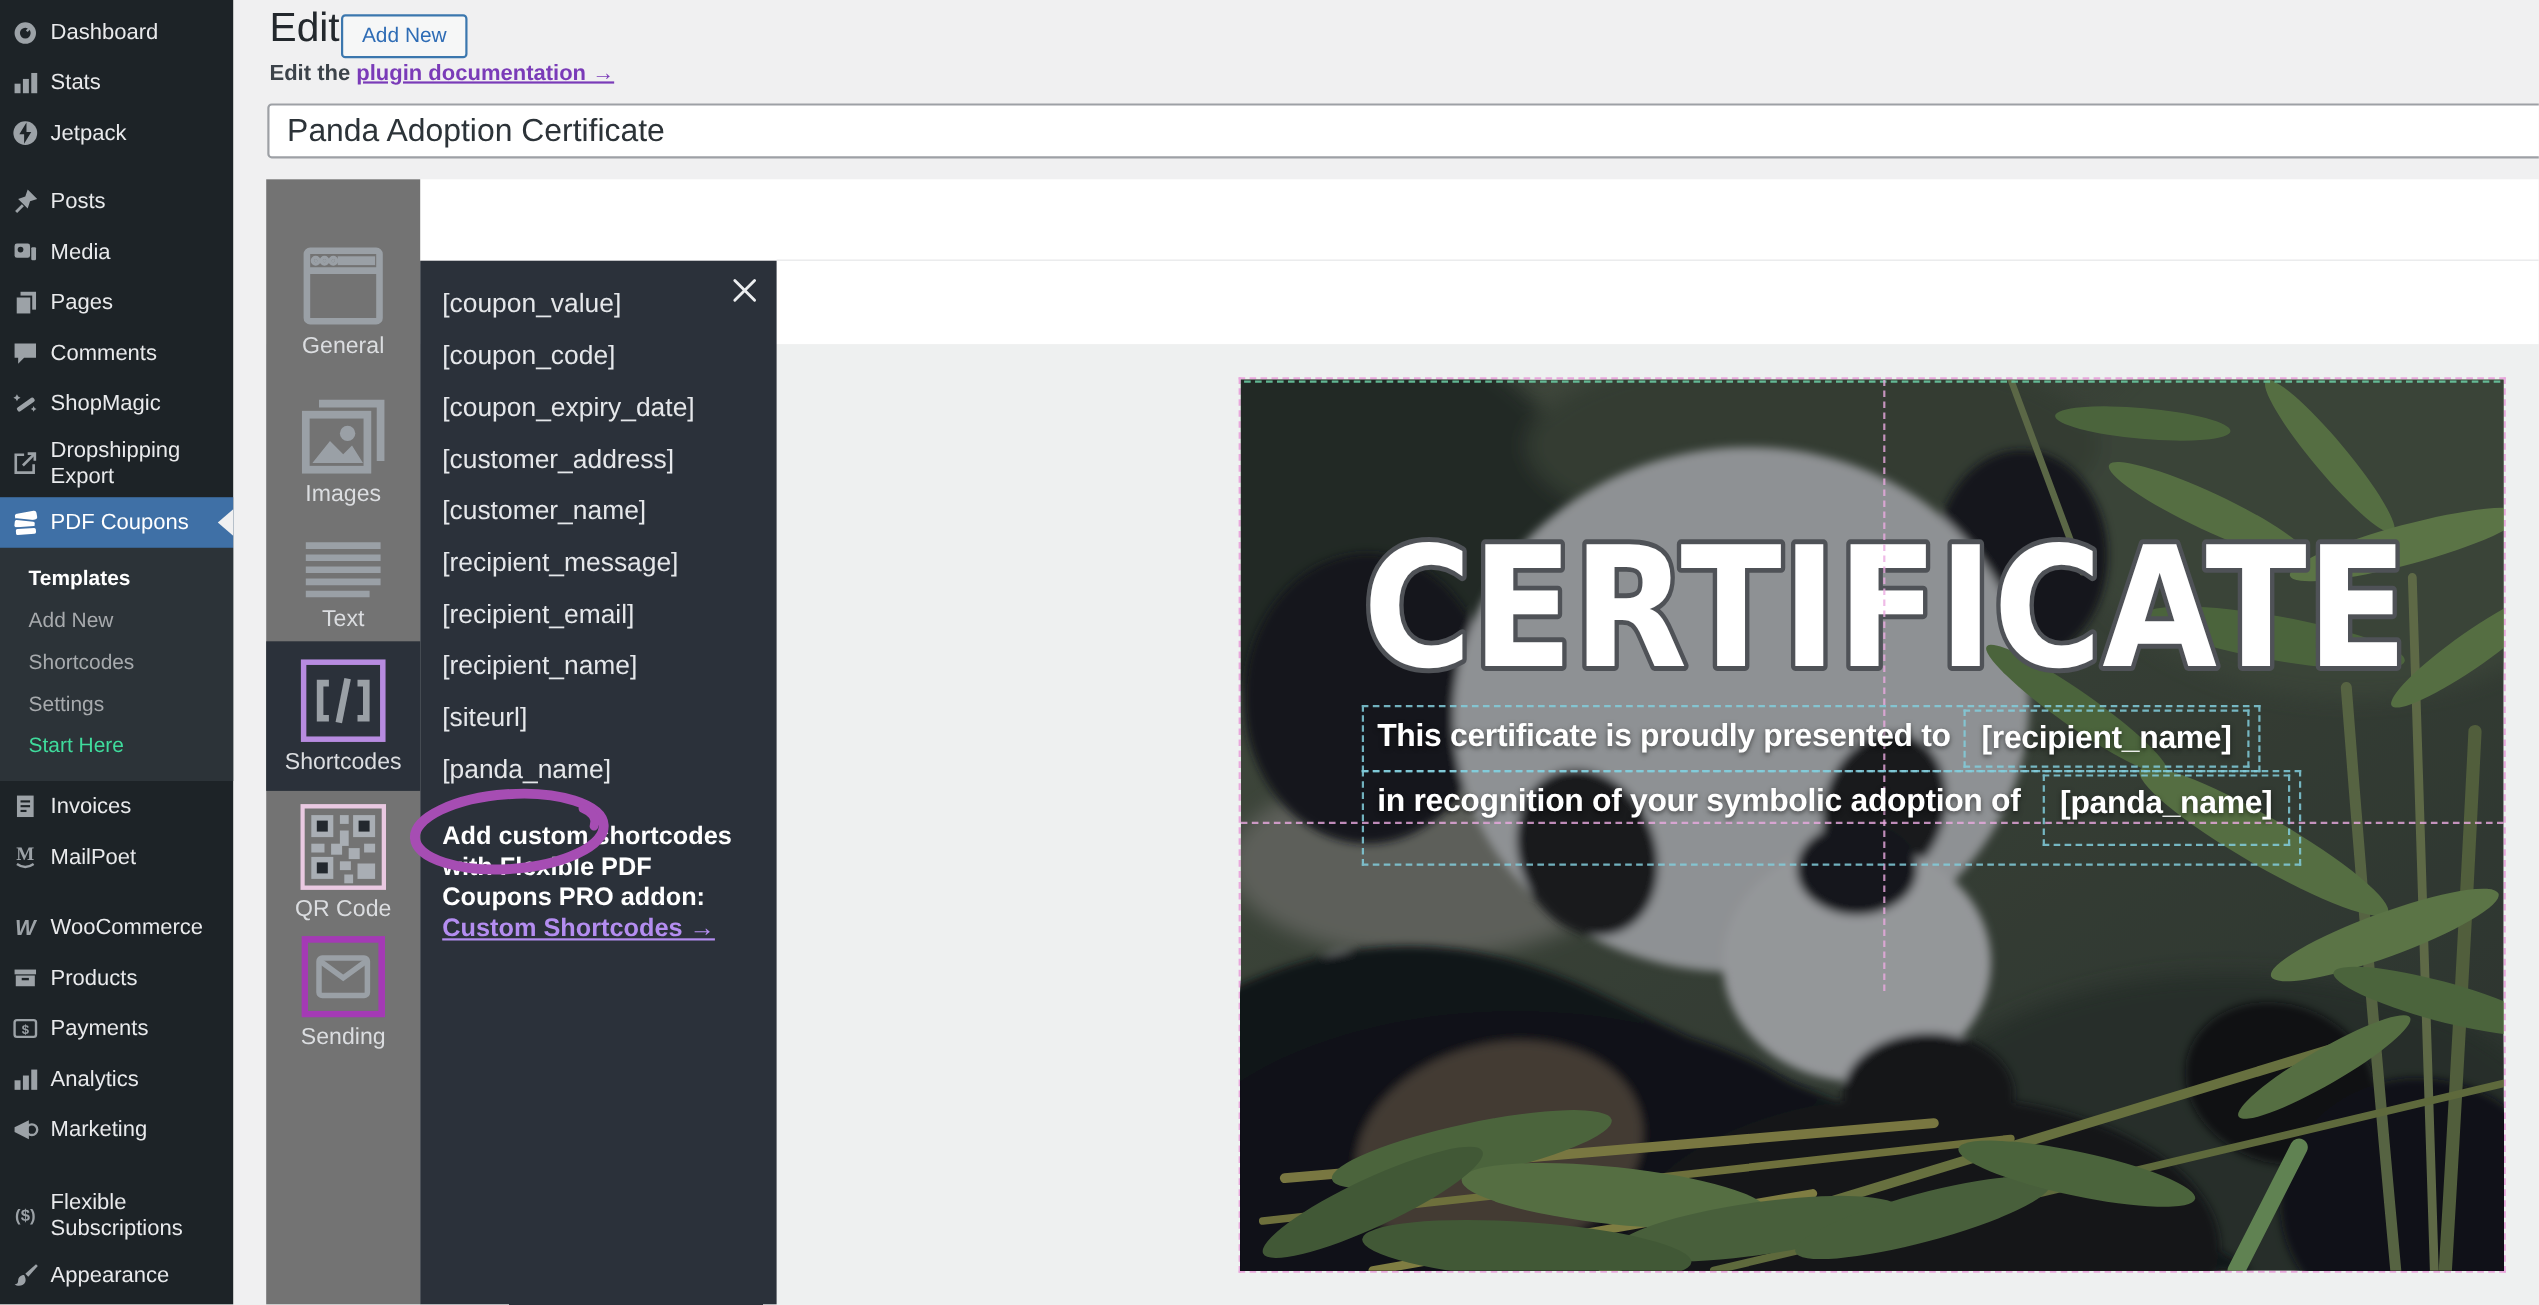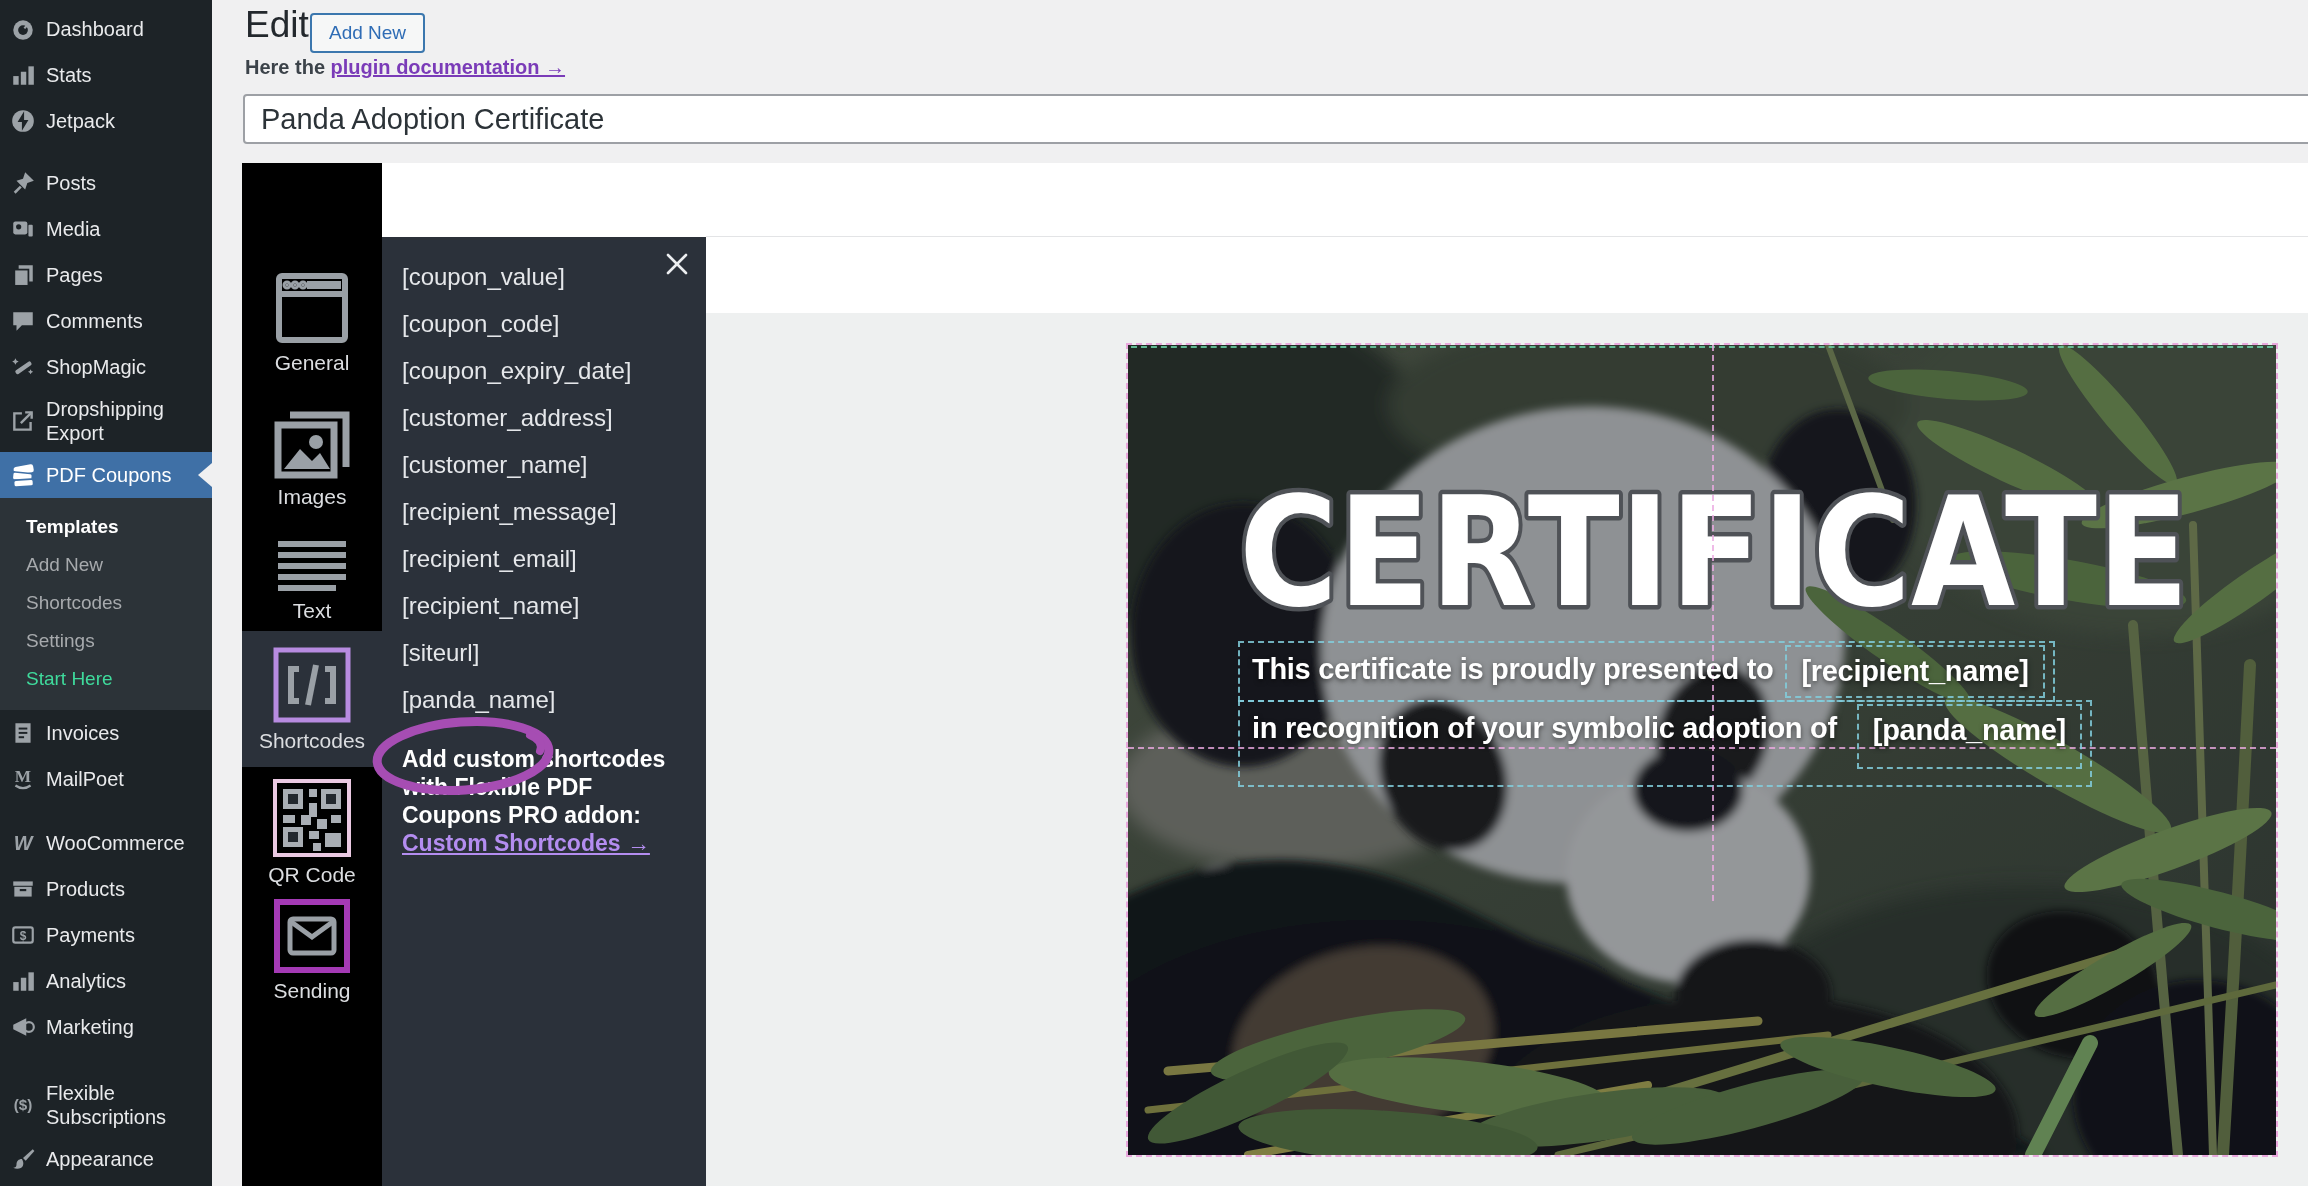--- a/index.html
+++ b/index.html
@@ -44,21 +44,21 @@
   
   .white-band { position:absolute; left:242px; top:163px; width:2066px; height:150px;
                 background:#fff; z-index:1; }
   .band-line { position:absolute; left:706px; top:236px; width:1602px; height:1px;
                background:#e3e4e6; z-index:2; }
   .canvas { position:absolute; left:242px; top:313px; width:2066px; height:873px;
             background:#eef0f0; z-index:1; }
 
   
   .icol { position:absolute; left:242px; top:163px; width:140px; height:1023px;
-          background:#000000; z-index:10; padding-top:108px; }
+          background:#737373; z-index:10; padding-top:60px; }
   .tab { display:flex; flex-direction:column; align-items:center; cursor:pointer; }
   .tab .lbl { margin-top:6px; font-size:21px; color:#dbdde0; }
   .tab-general { margin-bottom:34px; } .tab-images { margin-bottom:30px; }
   .tab-text { margin-bottom:8px; }
   .tab-shortcodes { background:#2b313a; width:140px; padding:16px 0 14px; }
   .tab-qr { margin-top:12px; margin-bottom:12px; }
   .ticon { display:block; }
 
   
   .flyout { position:absolute; left:382px; top:237px; width:324px; height:949px;
@@ -295,21 +295,21 @@
           <path d="M11 12c-3 0-5 2-5 5 0 2-1 3-3 3 3 2 8 1 9-2 .8-2.4 0-4-1-6z" fill="#9ca2a7"></path>
         </svg>
       </span>
     <span>Appearance</span>
   </div>
 </nav>
 
 <h1 class="h1-edit">Edit</h1>
 <button class="btn-addnew">Add New</button>
 <div class="read-line">
-  <span>Here the </span><a>plugin documentation →</a>
+  <span>Edit the </span><a>plugin documentation →</a>
 </div>
 <input class="title-input" type="text" value="Panda Adoption Certificate" style="">
 
 <div class="white-band"></div>
 <div class="band-line"></div>
 <div class="canvas"></div>
 
 <div class="icol">
   <div class="tab tab-general">
     <svg class="ticon" width="76" height="74" viewBox="0 0 76 74" fill="none" stroke="#9aa0a6" stroke-width="6">

